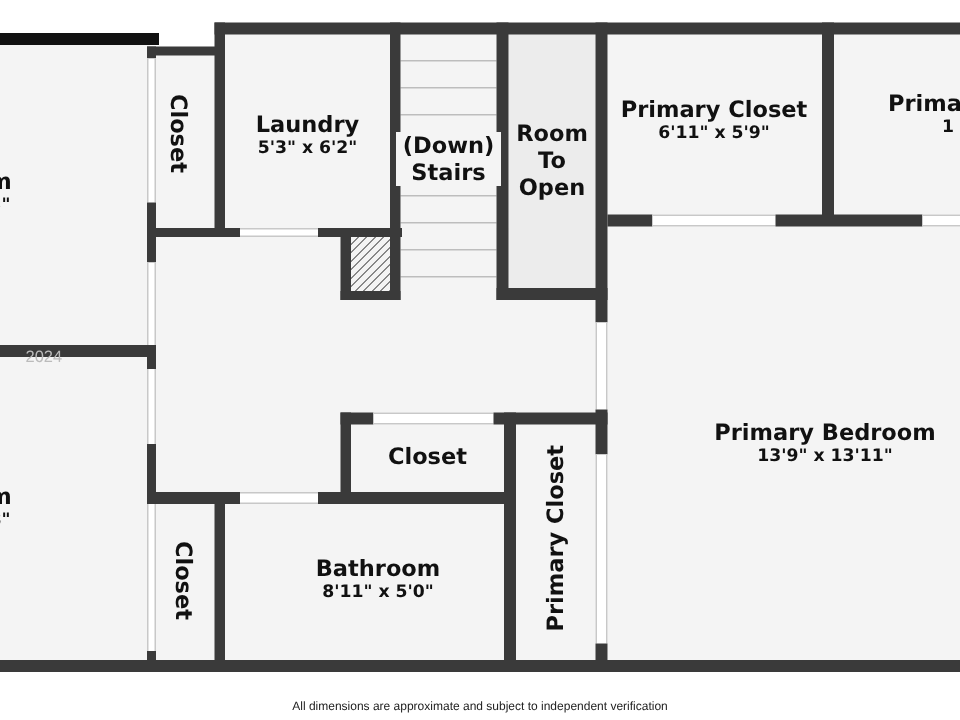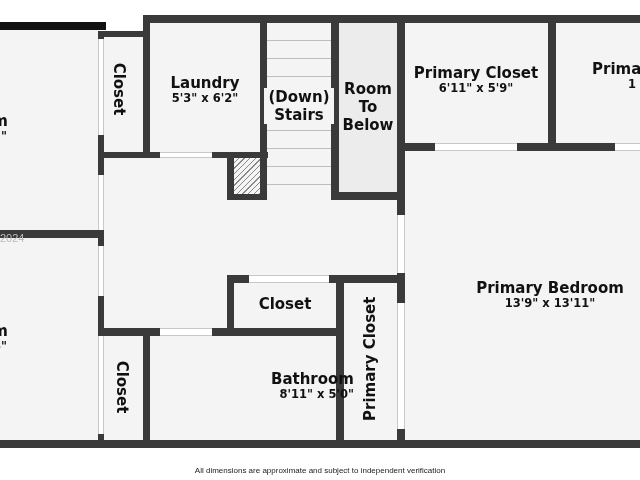--- a/index.html
+++ b/index.html
@@ -10,21 +10,21 @@
     .door { background:#ffffff; border-top:1px solid #c8c8c8; border-bottom:1px solid #c8c8c8; }
     .doorv { background:#ffffff; border-left:1px solid #c8c8c8; border-right:1px solid #c8c8c8; }
     .label { position:absolute; text-align:center; color:#111; font-weight:bold; line-height:1.2; }
     .name { font-size:15px; display:block; }
     .dim { font-size:11.5px; display:block; font-weight:bold; }
     .vert { transform:rotate(90deg); transform-origin:center; white-space:nowrap; }
     .vertccw { transform:rotate(-90deg); transform-origin:center; white-space:nowrap; }
     .stair-line { position:absolute; left:0; right:0; height:1px; background:#bdbdbd; }
     .hatch { background: repeating-linear-gradient(135deg, #f4f4f4 0 3px, #888 3px 4px); }
     .footer { position:absolute; left:0; right:0; top:466px; text-align:center; font-size:8px; color:#222; font-family:"Liberation Sans", sans-serif; }
-    .watermark { position:absolute; left:0; top:232px; font-size:11px; color:#bbbbbb; font-family:"Liberation Sans", sans-serif; }
+    .watermark { position:absolute; left:17px; top:232px; font-size:11px; color:#bbbbbb; font-family:"Liberation Sans", sans-serif; }
   </style>
 </head>
 <body>
 
 <div class="abs floor" style="left:0;top:30px;width:100px;height:204px;"></div>
 <div class="abs floor" style="left:0;top:238px;width:100px;height:204px;"></div>
 <div class="abs floor" style="left:100px;top:152px;width:300px;height:180px;"></div>
 <div class="abs floor" style="left:104px;top:36px;width:40px;height:118px;"></div>
 <div class="abs floor" style="left:150px;top:22px;width:110px;height:130px;"></div>
 <div class="abs floor" style="left:267px;top:22px;width:64px;height:176px;"></div>
@@ -113,21 +113,21 @@
 </div>
 
 <div class="label" style="left:264px;top:88px;width:70px;background:#f4f4f4;">
   <span class="name">(Down)</span>
   <span class="name">Stairs</span>
 </div>
 
 <div class="label" style="left:339px;top:80px;width:58px;">
   <span class="name">Room</span>
   <span class="name">To</span>
-  <span class="name">Below</span>
+  <span class="name">Open</span>
 </div>
 
 <div class="label" style="left:400px;top:64px;width:152px;">
   <span class="name">Primary Closet</span>
   <span class="dim">6'11" x 5'9"</span>
 </div>
 
 <div class="label" style="left:592px;top:60px;width:60px;text-align:left;">
   <span class="name">Prima</span>
   <span class="dim" style="padding-left:36px;">1</span>
@@ -139,21 +139,21 @@
 </div>
 
 <div class="label" style="left:234px;top:295px;width:102px;">
   <span class="name">Closet</span>
 </div>
 
 <div class="label vert" style="left:87px;top:378px;width:70px;">
   <span class="name">Closet</span>
 </div>
 
-<div class="label" style="left:150px;top:370px;width:204px;text-align:right;">
+<div class="label" style="left:150px;top:370px;width:204px;">
   <span class="name">Bathroom</span>
   <span class="dim">8'11" x 5'0"</span>
 </div>
 
 <div class="label vertccw" style="left:310px;top:352px;width:120px;">
   <span class="name">Primary Closet</span>
 </div>
 
 <div class="watermark">2024</div>
 <div class="footer">All dimensions are approximate and subject to independent verification</div>

